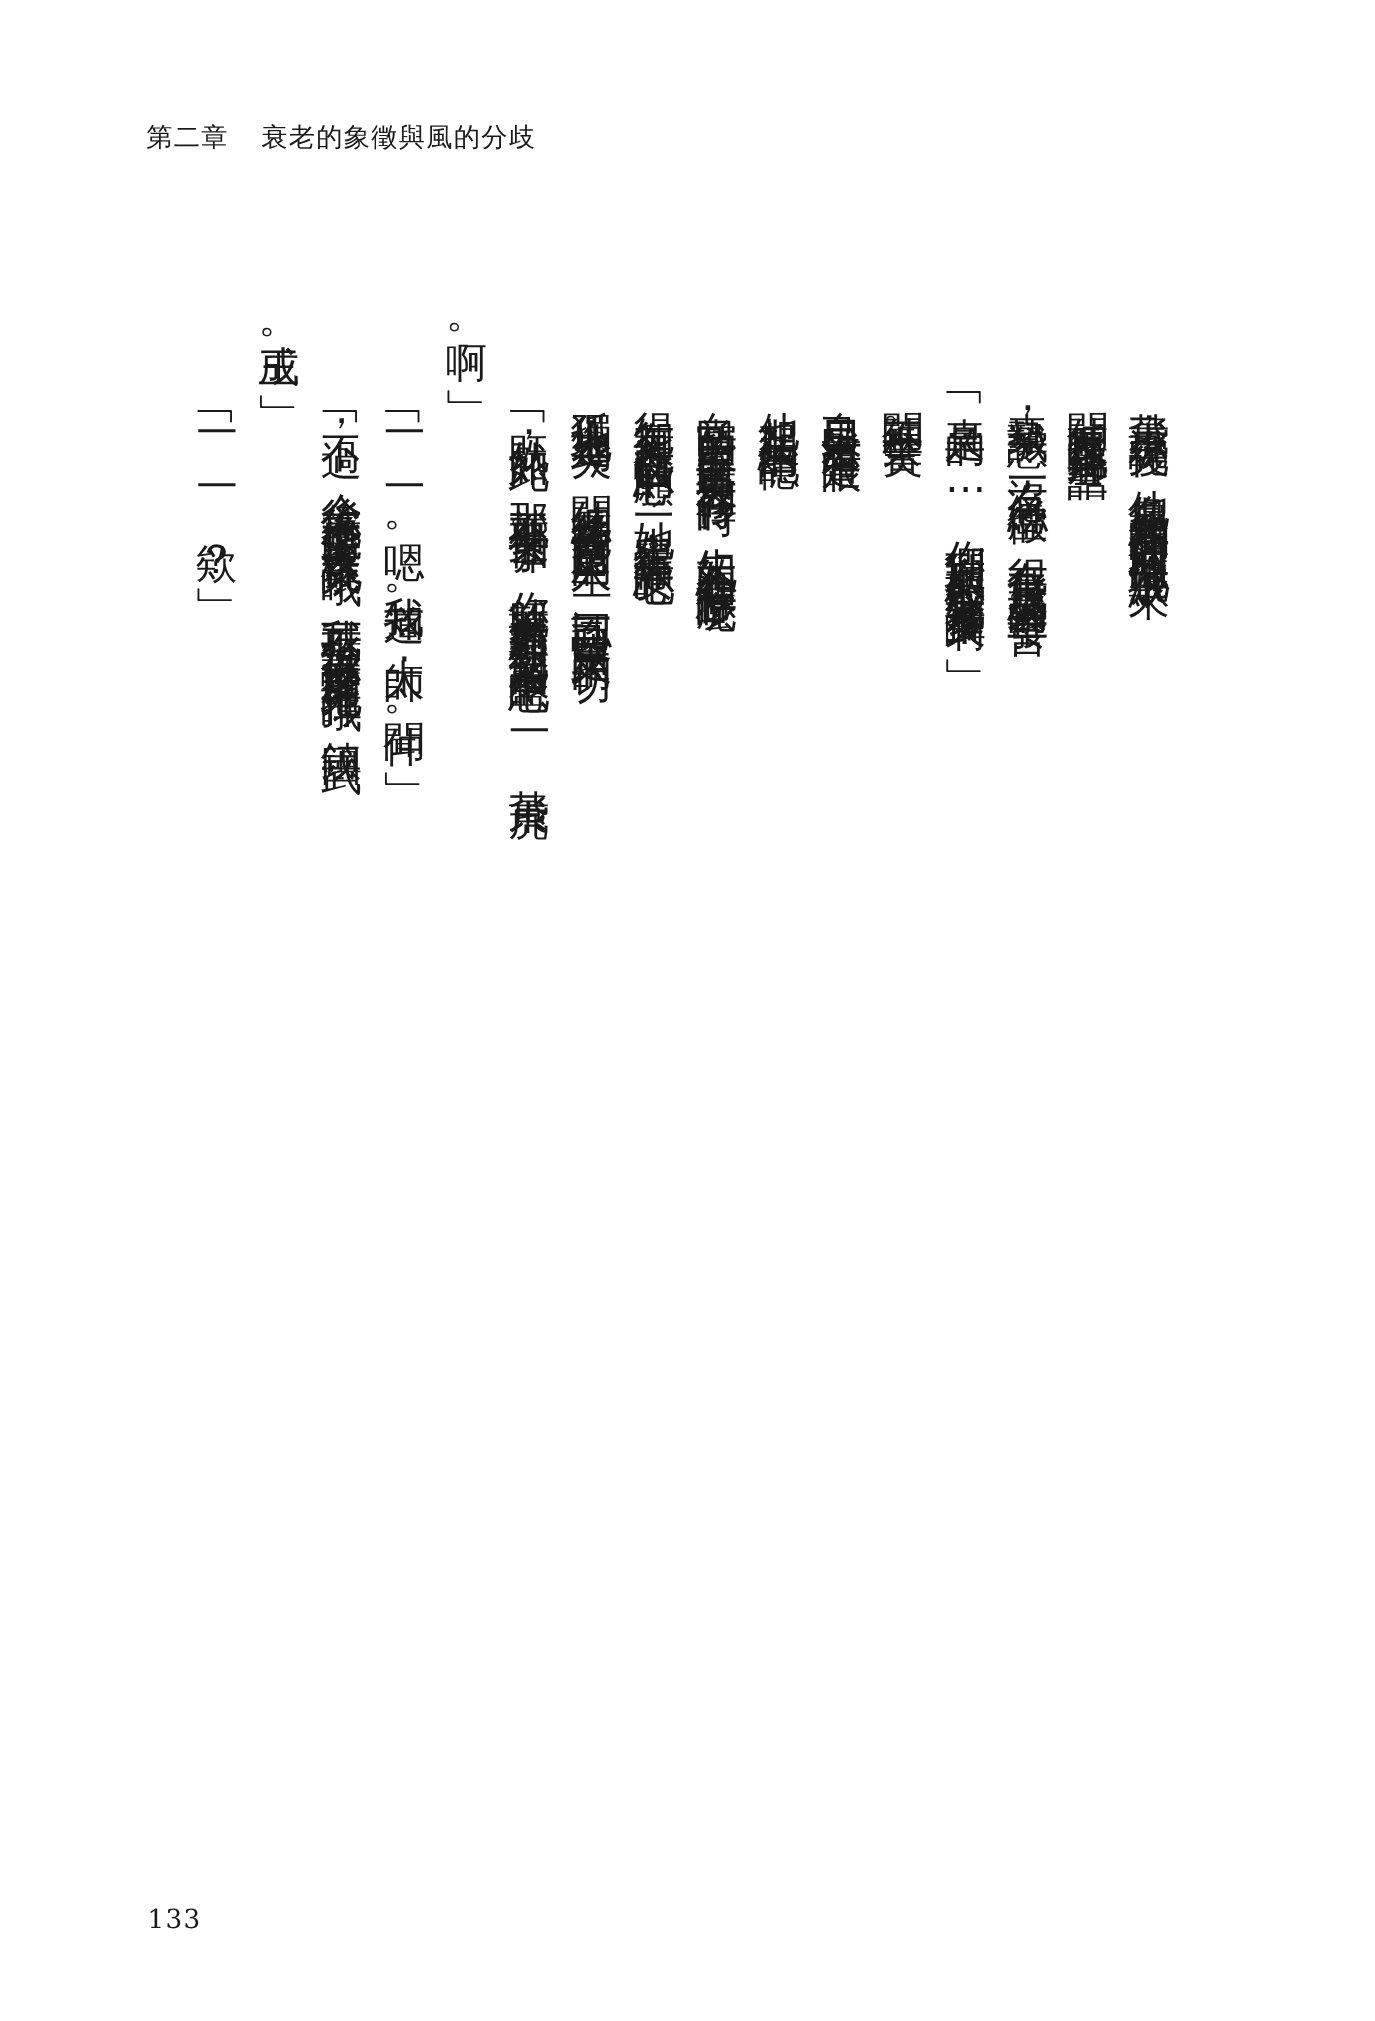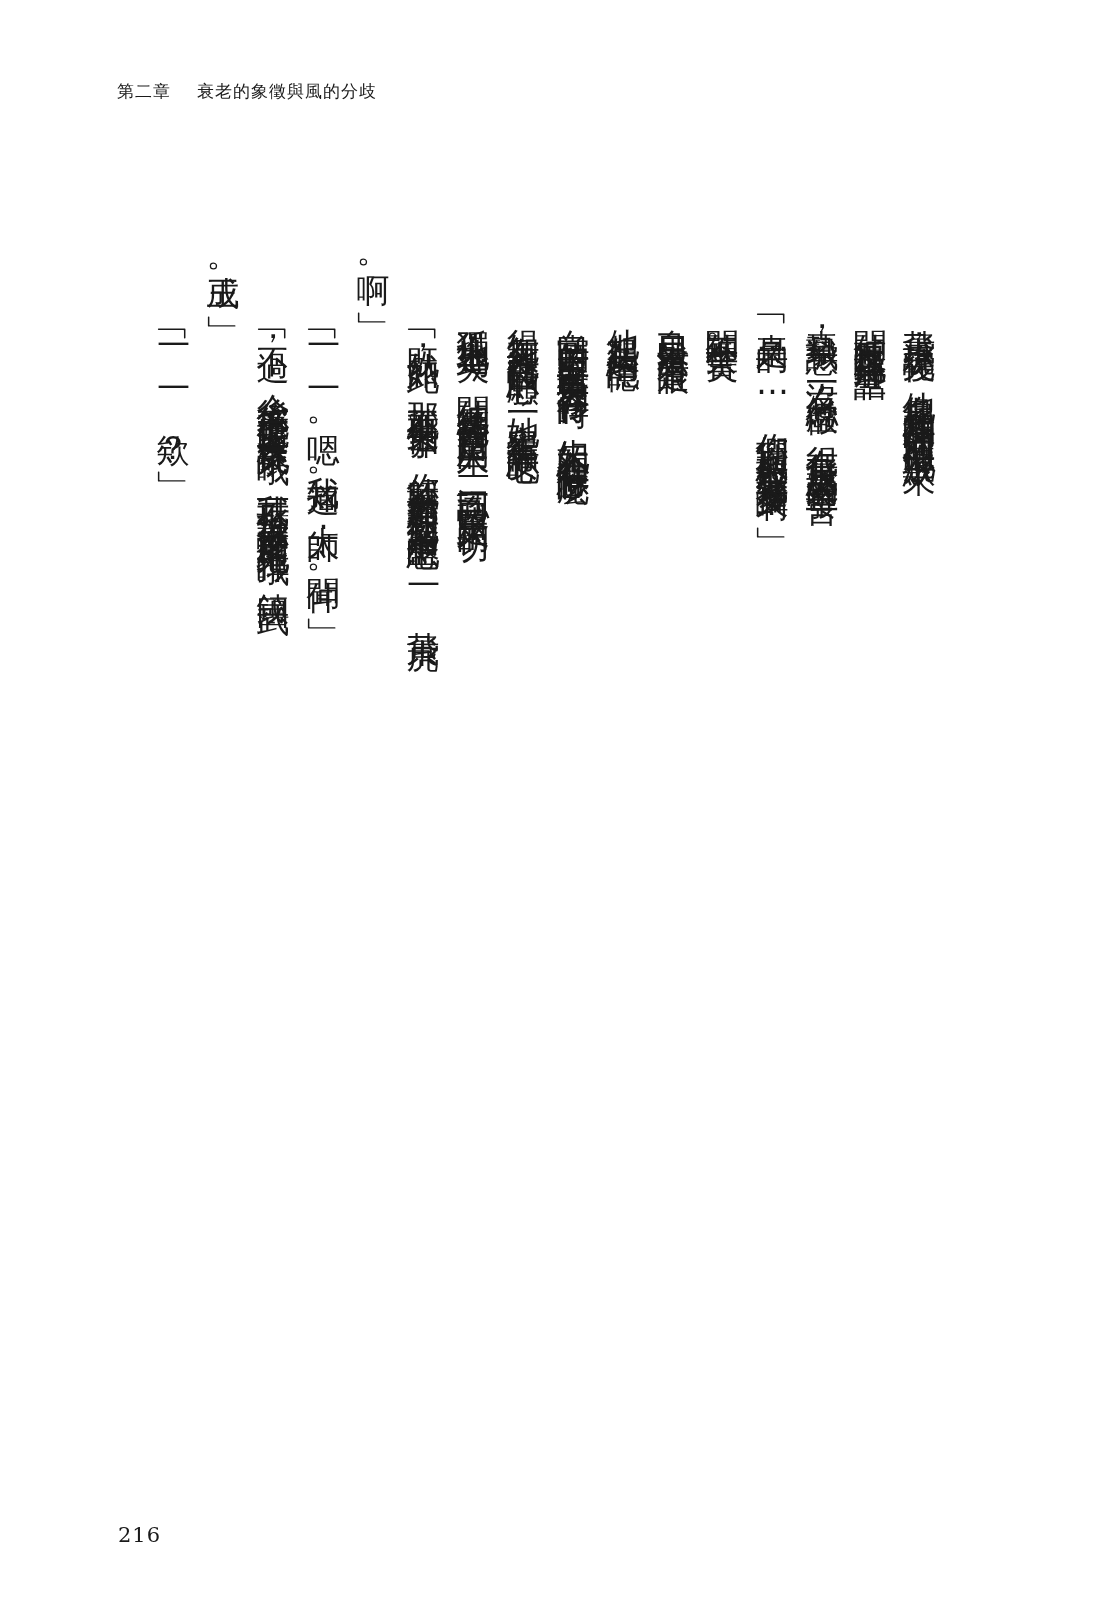--- a/index.html
+++ b/index.html
@@ -18,22 +18,22 @@
     .page {
       position: absolute;
       left: 0; top: 0;
       width: 1100px;
       height: 1617px;
       background: #ffffff;
     }
     .running-head {
       position: absolute;
       left: 117px;
-      top: 80px;
-      font-size: 17px;
+      top: 96px;
+      font-size: 21px;
       letter-spacing: 1px;
       white-space: nowrap;
       color: #1a1a1a;
     }
     .running-head .chapter-num {
       margin-right: 26px;
     }
     .col {
       position: absolute;
       writing-mode: vertical-rl;
@@ -74,15 +74,15 @@
   <div class="col" style="left:553px; top:303px;">向當時的殷王稟告自己要去仙界修行時，朱妃的心裡在想什麼呢？</div>
   <div class="col" style="left:503px; top:303px;">得知有人能託付自己的心願，她一定覺得非常安心吧。</div>
   <div class="col" style="left:453px; top:303px;">孤獨地走到今天，聞仲總算能夠肯定自己的人生。認同自己一路走來的一切。</div>
   <div class="col" style="left:403px; top:318px;">「既然如此，那就不要去仙界了。你就照著之前那樣和我一起為殷盡忠吧——黃飛虎</div>
   <div class="col" style="left:353px; top:250px;">啊。」</div>
   <div class="col" style="left:303px; top:318px;">「——嗯。我知道。太師‧聞仲。」</div>
   <div class="col" style="left:253px; top:318px;">「不過，今後你就不能像過去一樣亂來了哦。我可不打算讓你那麼簡單地死掉哦。鎮國武</div>
   <div class="col" style="left:203px; top:250px;">成王。」</div>
   <div class="col" style="left:153px; top:318px;">「——欸？」</div>
 
-  <div class="page-number">216</div>
+  <div class="page-number">133</div>
 
 </div>
 
 </body></html>

